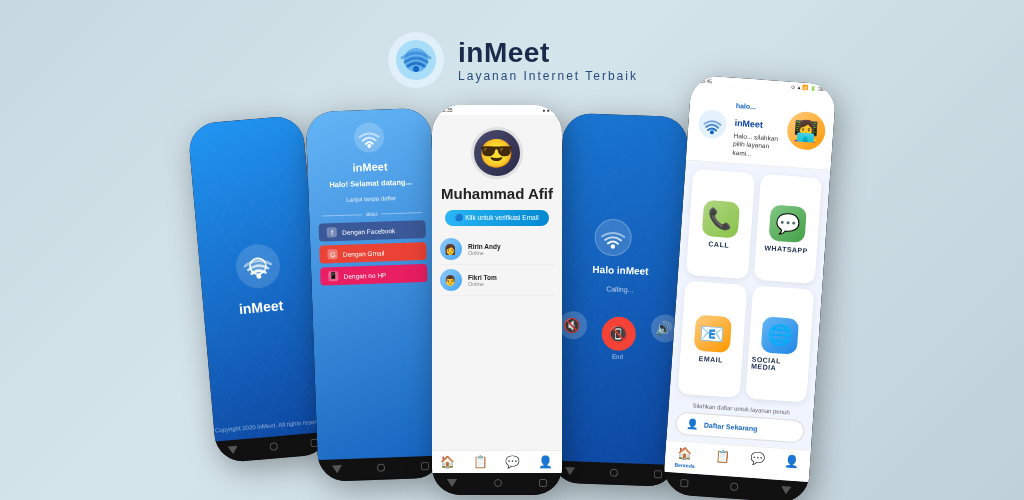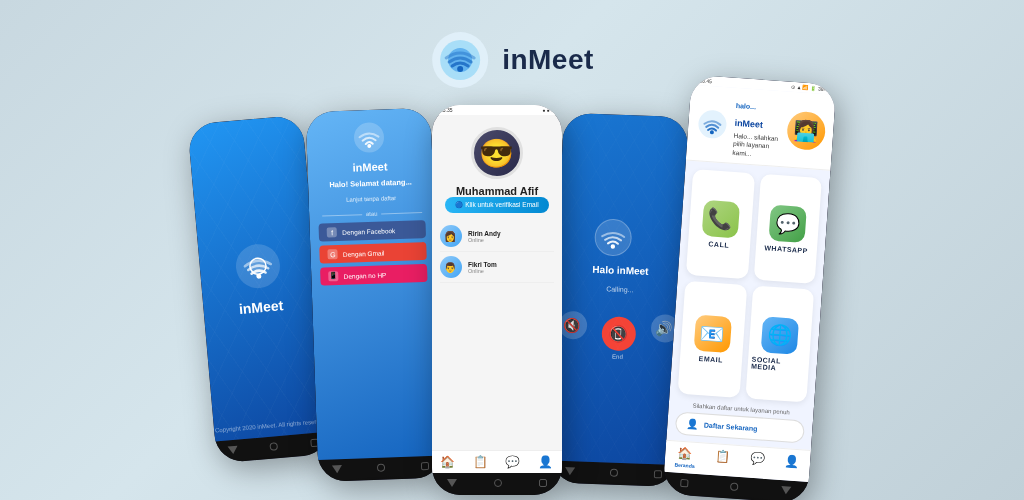--- a/index.html
+++ b/index.html
@@ -176,21 +176,21 @@
       font-size: 5px; color: #333; display: flex; justify-content: space-between;
     }
     .profile-pic-area { margin: 12px 0 6px; position: relative; }
     .profile-circle {
       width: 52px; height: 52px; border-radius: 50%;
       background: linear-gradient(135deg, #4a4a6a, #2a2a4a);
       display: flex; align-items: center; justify-content: center;
       overflow: hidden; border: 3px solid #e0e0e0;
     }
     .profile-avatar-emoji { font-size: 28px; }
-    .profile-name { font-size: 11px; font-weight: 700; color: #222; }
+    .profile-name { font-size: 15px; font-weight: 700; color: #222; margin-bottom: 8px; }
     .verify-btn {
       background: linear-gradient(90deg, #29b6f6, #0288d1);
       color: #fff; font-size: 6.5px; padding: 4px 10px; border-radius: 12px;
       margin-bottom: 8px; cursor: pointer;
     }
     .contact-list { width: 100%; padding: 0 8px; }
     .contact-item {
       display: flex; align-items: center; gap: 6px;
       padding: 4px 0; border-bottom: 0.5px solid #eee;
     }
@@ -332,20 +332,21 @@
     <circle cx="30" cy="30" r="12" fill="#1e88e5" opacity="0.5"></circle>
     <g stroke="#1565c0" stroke-width="3" fill="none" stroke-linecap="round">
       <path d="M16 28 Q30 18 44 28" opacity="0.4"></path>
       <path d="M19 32 Q30 24 41 32" opacity="0.6"></path>
       <path d="M22 36 Q30 30 38 36" opacity="0.8"></path>
     </g>
     <circle cx="30" cy="39" r="3" fill="#1565c0"></circle>
   </svg>
   <div class="brand-text-group">
     <span class="brand-name">inMeet</span>
+    <span class="brand-tagline">Layanan  Internet  Terbaik</span>
   </div>
 </div>
 
 <div class="phones-container">
 
   <div class="phone phone1">
     <div class="screen">
       <div class="hex-pattern"></div>
       <div class="splash-logo">
         <svg class="wifi-mark" viewBox="0 0 50 50">

